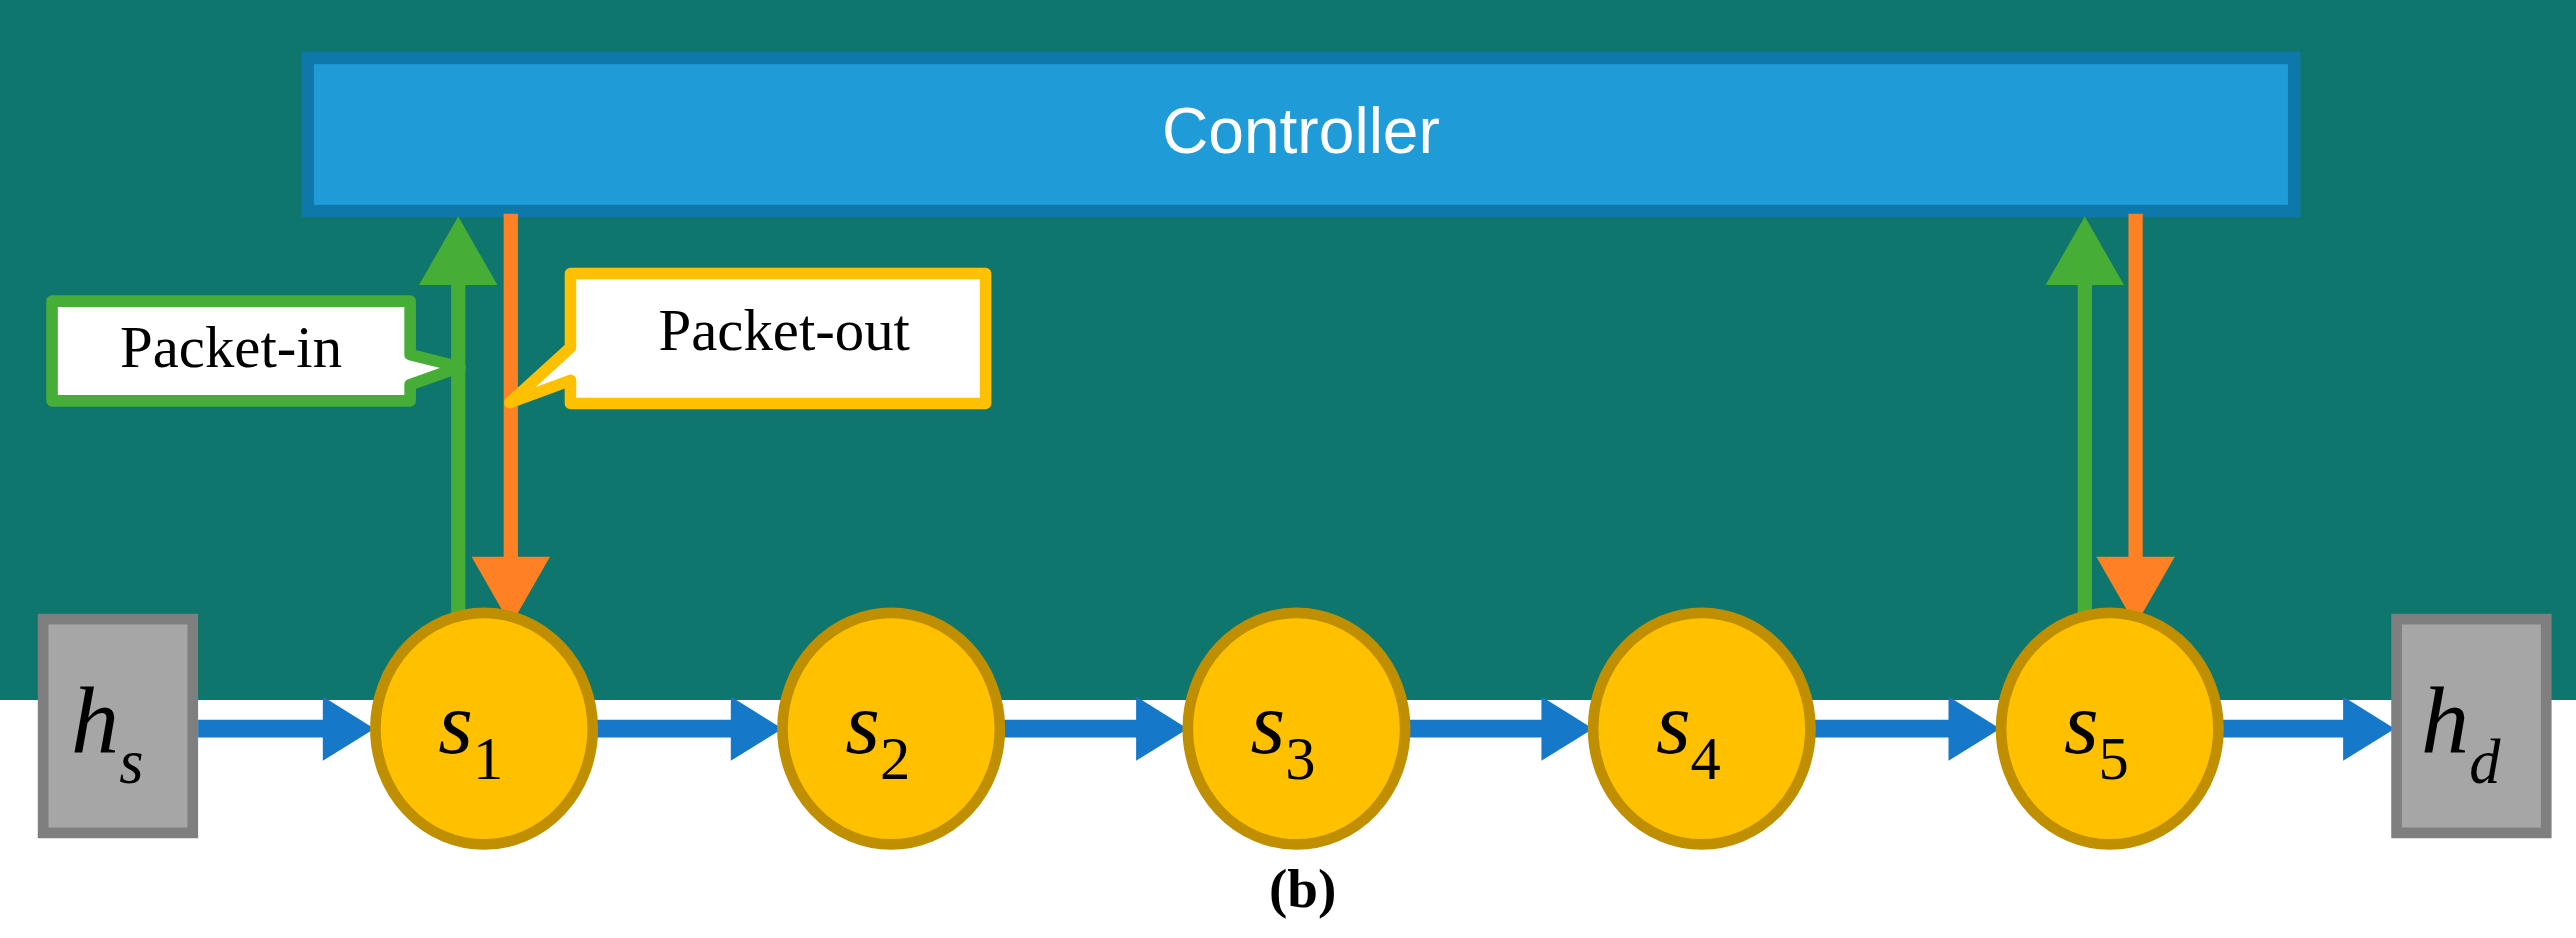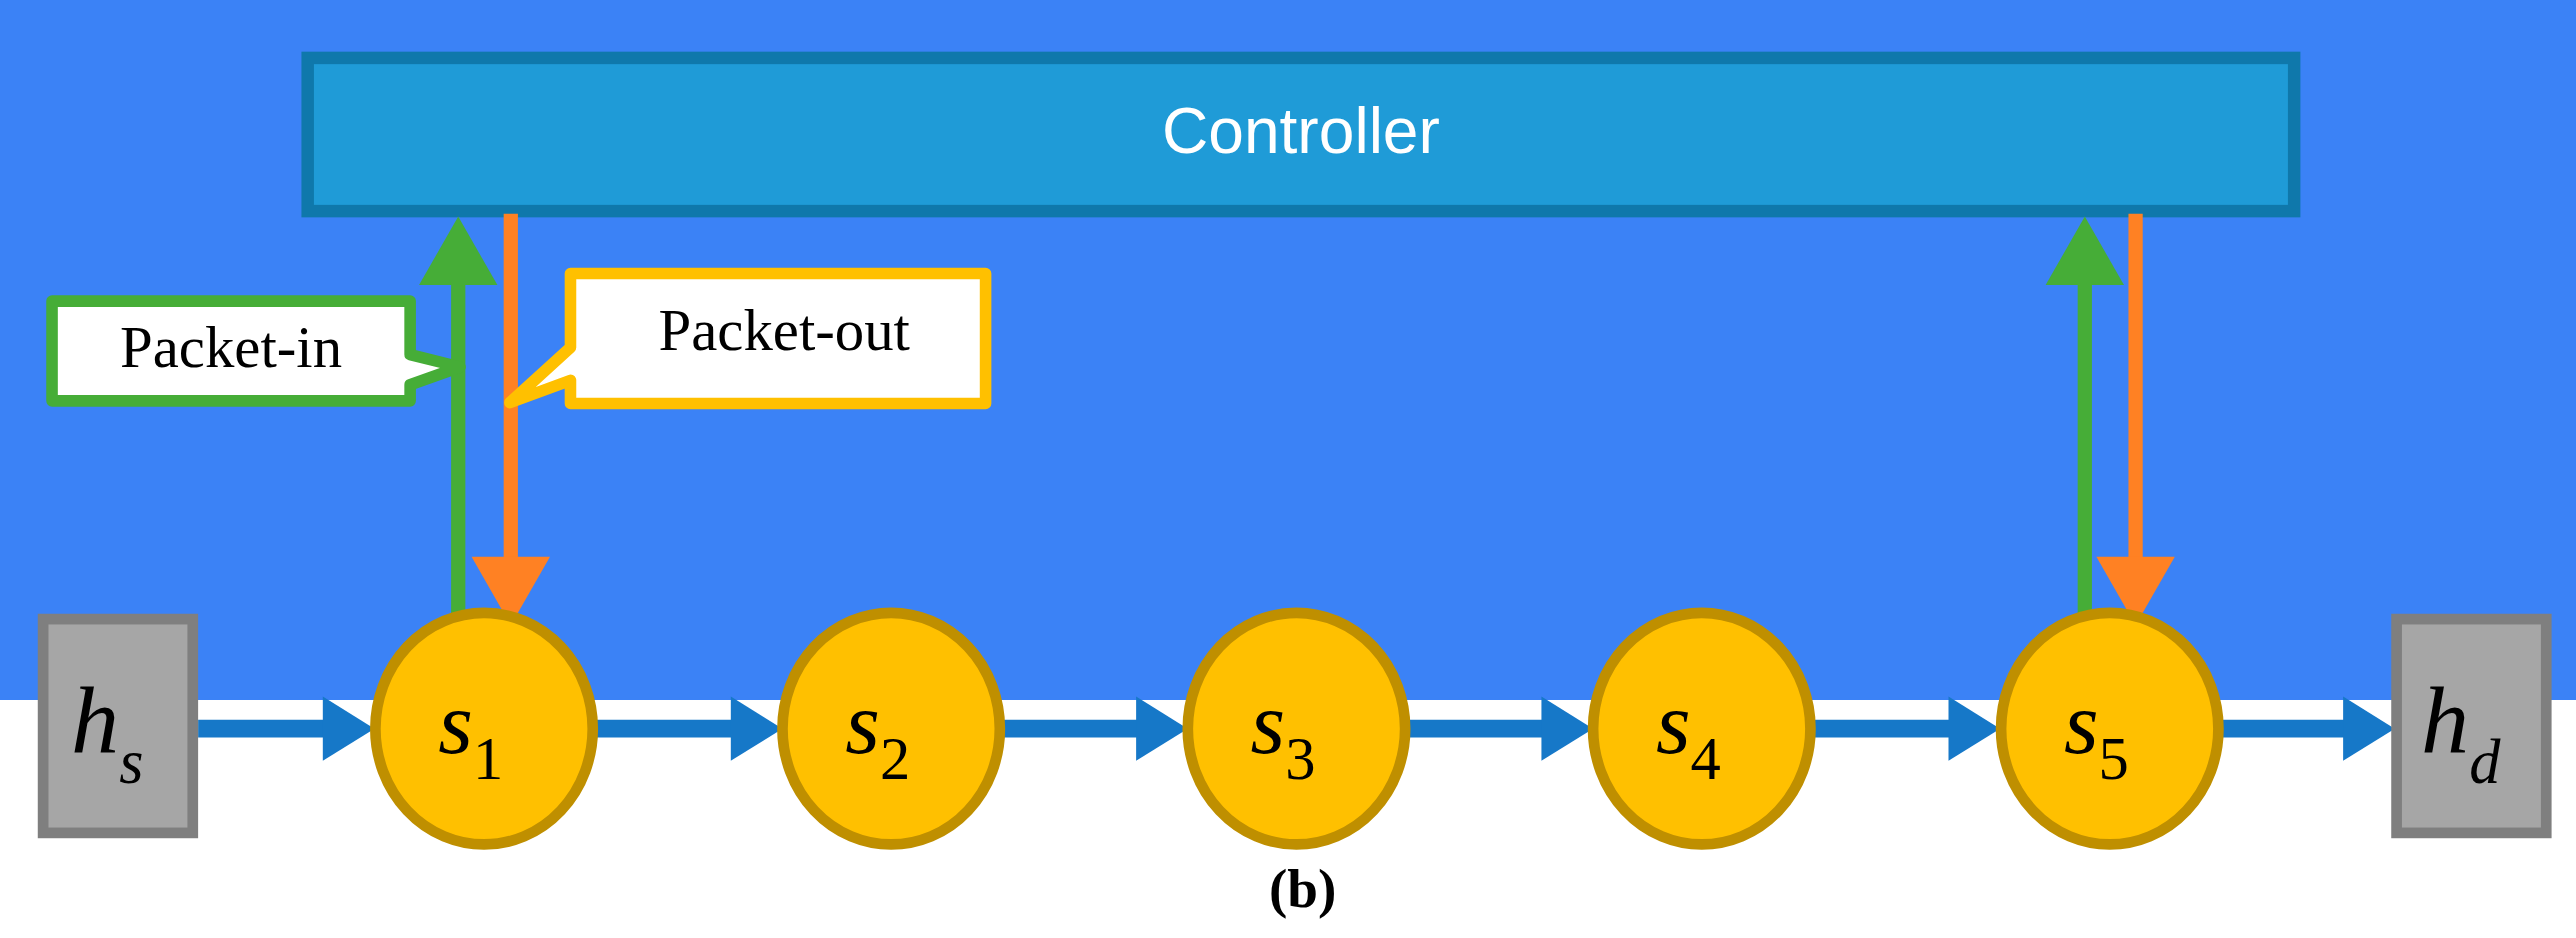--- a/index.html
+++ b/index.html
@@ -11,21 +11,21 @@
   body {
     width: 2576px;
     height: 938px;
     font-family: "Liberation Serif", serif;
     overflow: hidden;
   }
   #diagram-root {
     position: relative;
     width: 2576px;
     height: 700px;
-    background: #3b82f6;
+    background: #0f766e;
   }
   svg#scene {
     display: block;
     width: 2576px;
     height: 938px;
   }
   .controller-label {
     font-family: "Liberation Sans", sans-serif;
     font-size: 72px;
     fill: #ffffff;

